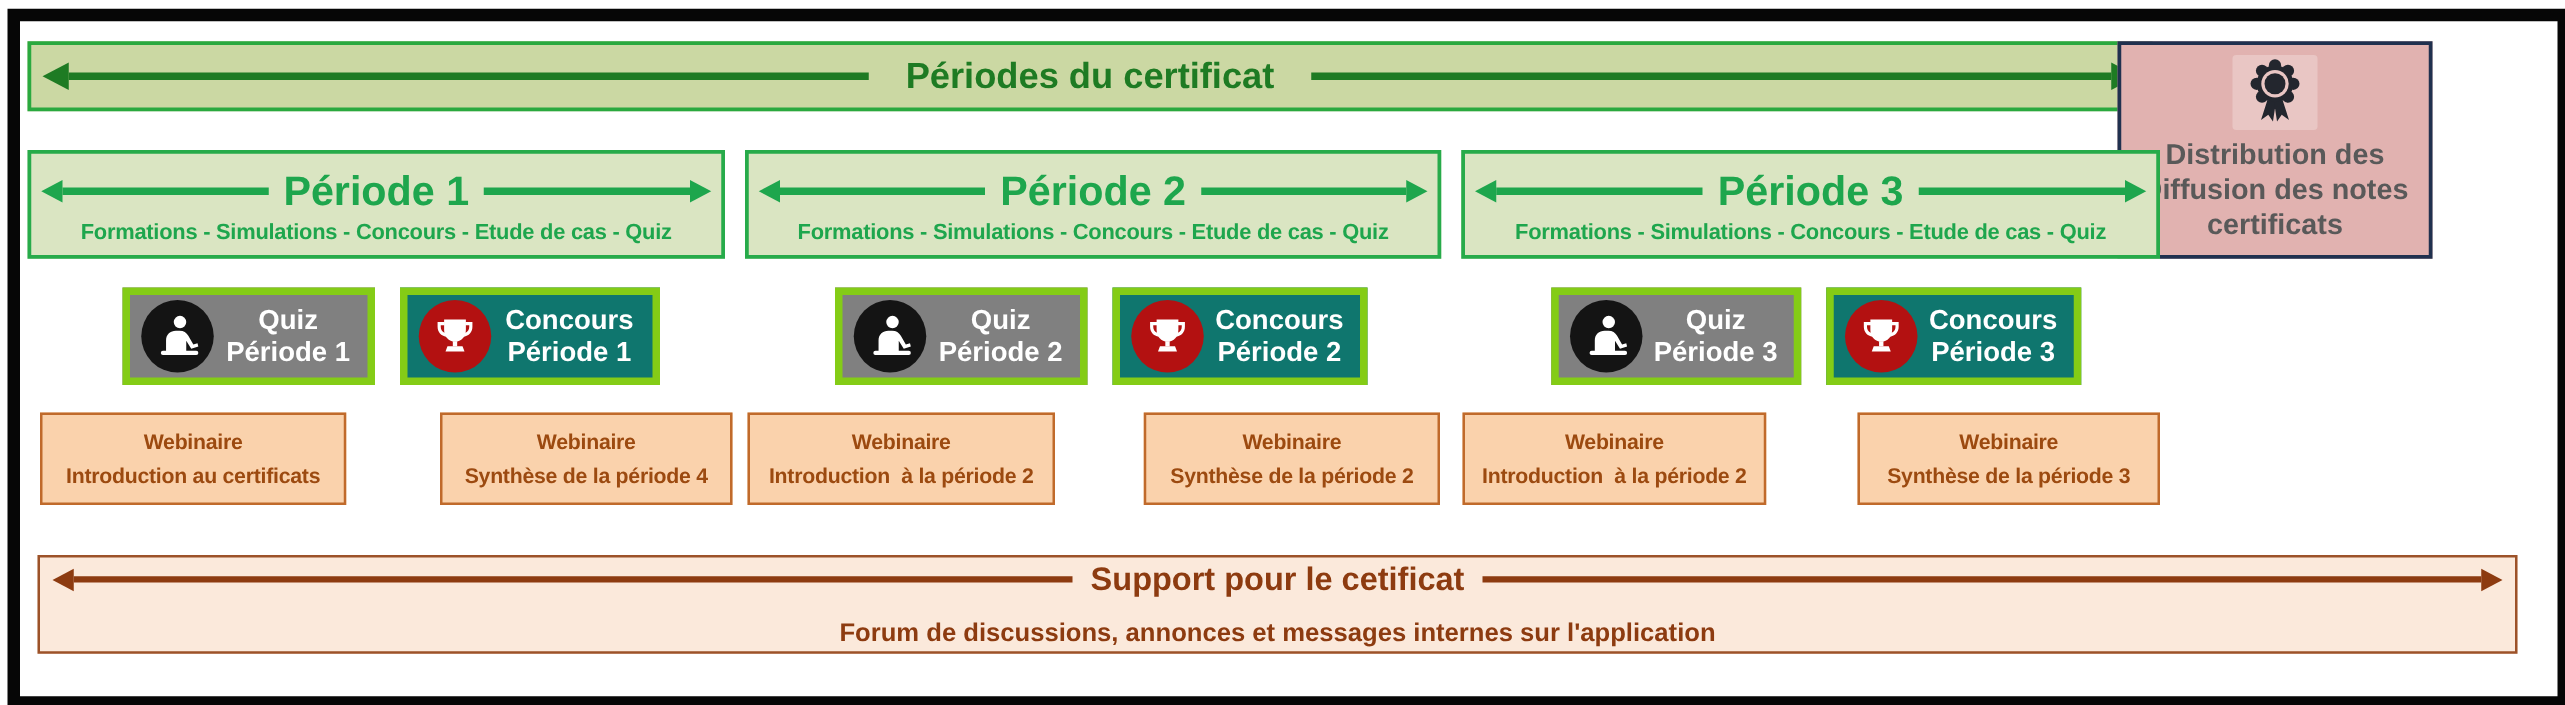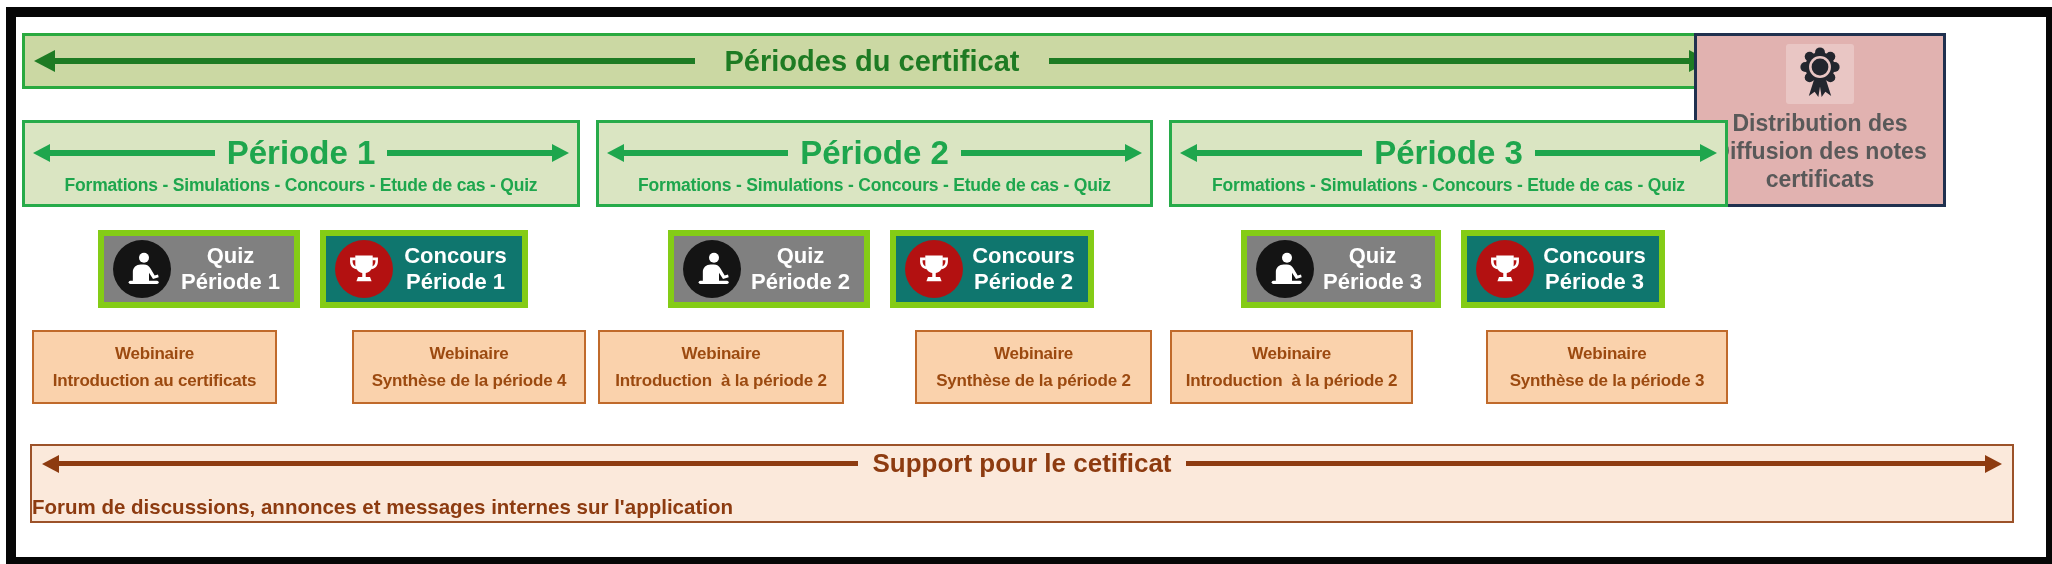--- a/index.html
+++ b/index.html
@@ -57,21 +57,21 @@
            box-sizing:border-box;display:flex;flex-direction:column;justify-content:center;
            align-items:center;gap:7px;color:#9c4a10;font-size:17px;letter-spacing:-0.2px;}
   .webinar div{white-space:pre;}
 
   
   .support{position:absolute;left:30px;top:444px;width:1984px;height:79px;background:#fbe9db;
            border:2px solid #9c5229;box-sizing:border-box;color:#8d3b10;
            display:flex;flex-direction:column;justify-content:center;gap:12px;}
   .support .arrow-row{padding:0 10px;}
   .support-title{margin:0 14px;font-size:26px;white-space:nowrap;color:#8d3b10;}
-  .support-sub{text-align:left;font-size:20.5px;margin-top:4px;color:#8d3b10;}
+  .support-sub{text-align:center;font-size:20.5px;margin-top:4px;color:#8d3b10;}
 
   svg{display:block;}
 </style>
 </head>
 <body>
 
 <div class="canvas">
 
   <div class="top-banner arrow-row">
     <span class="tri l"></span>

